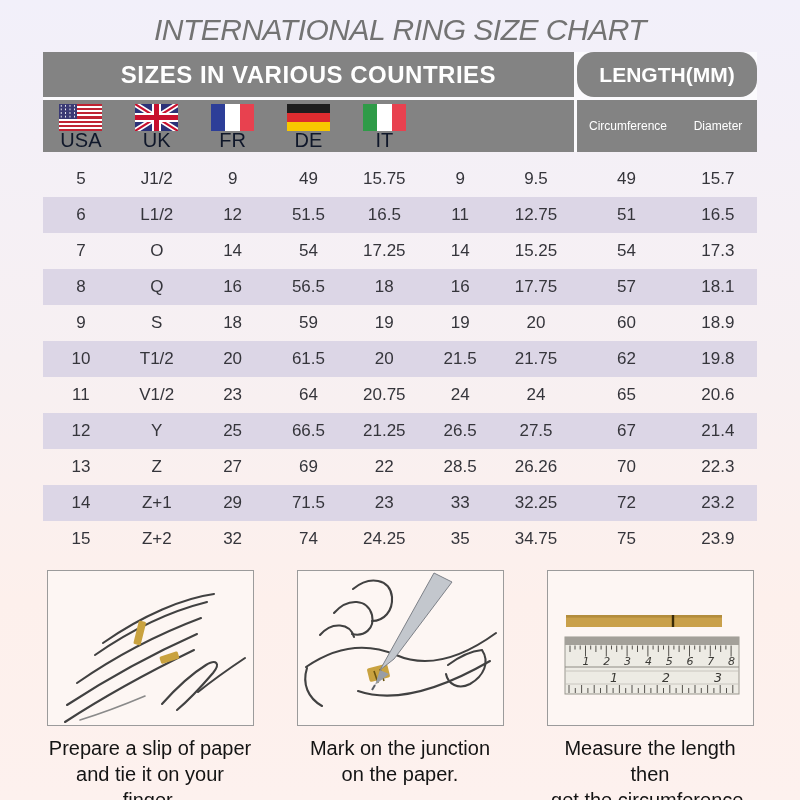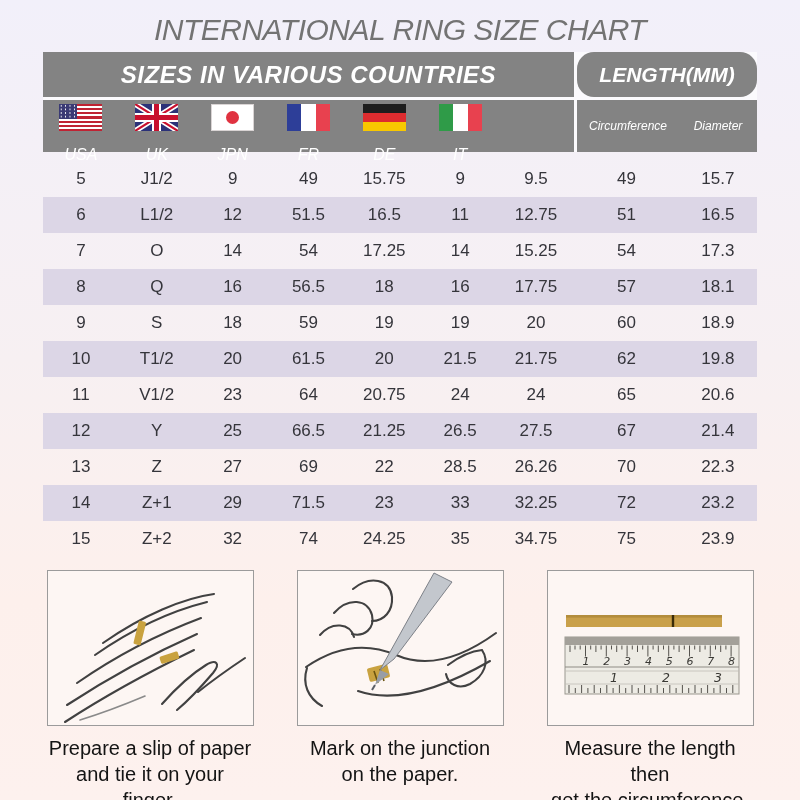--- a/index.html
+++ b/index.html
@@ -11,28 +11,28 @@
   .title{
     position:absolute;top:13px;left:0;right:0;text-align:center;
     font-size:30px;font-weight:normal;font-style:italic;color:#737373;letter-spacing:-0.5px;
   }
   
   .ring-table{position:absolute;top:52px;left:43px;width:714px;}
   .thead{
     display:grid;grid-template-columns:531px 180px;grid-template-rows:45px 52px;
     gap:3px;background:#fbfafd;
   }
-  .thead>div{background:var(--header-gray,#838383);color:#fff;font-style:italic;}
+  .thead>div{background:var(--header-gray,#838383);color:#fff;}
   .th-group{display:flex;align-items:center;justify-content:center;font-weight:bold;}
   .th-group.left{font-size:24px;letter-spacing:0.5px;}
   .th-group.right{font-size:21px;border-radius:17px;}
   .flags-cell{display:grid;grid-template-columns:repeat(7,75.857px);}
   .flag-col{display:flex;flex-direction:column;align-items:center;justify-content:flex-start;padding-top:4px;}
   .flag{width:43px;height:27px;position:relative;flex:none;}
-  .flag-label{font-size:16px;color:#ffffff;margin-top:15px;line-height:18px;}
+  .flag-label{font-size:20px;color:#0f172a;margin-top:0;line-height:18px;}
   .len-cell{display:grid;grid-template-columns:102px 78px;align-items:center;}
   .len-label{text-align:center;font-size:12px;color:#ffffff;}
   .tbody{margin-top:9px;}
   .tr{
     display:grid;grid-template-columns:repeat(7,75.857px) 105px 78px;
     height:36px;align-items:center;text-align:center;
     font-size:17px;color:#35353b;
   }
   .tr.stripe{background:var(--row-stripe,#dcd6e6);}
   
@@ -83,26 +83,20 @@
       </div>
       <div class="flag-col">
         <svg class="flag" viewBox="0 0 43 27" preserveAspectRatio="none">
           <rect width="43" height="27" fill="#2b3178"></rect>
           <path d="M0,0 L43,27 M43,0 L0,27" stroke="#fff" stroke-width="5.5"></path>
           <path d="M0,0 L43,27 M43,0 L0,27" stroke="#c8102e" stroke-width="2.2"></path>
           <path d="M21.5,0 V27 M0,13.5 H43" stroke="#fff" stroke-width="9"></path>
           <path d="M21.5,0 V27 M0,13.5 H43" stroke="#c8102e" stroke-width="5"></path>
         </svg>
         <div class="flag-label">UK</div>
-      </div>
-      <div class="flag-col">
-        <div class="flag flag-jpn">
-            <div class="sun"></div>
-          </div>
-        <div class="flag-label">JPN</div>
       </div>
       <div class="flag-col">
         <div class="flag flag-fr"></div>
         <div class="flag-label">FR</div>
       </div>
       <div class="flag-col">
         <div class="flag flag-de"></div>
         <div class="flag-label">DE</div>
       </div>
       <div class="flag-col">

